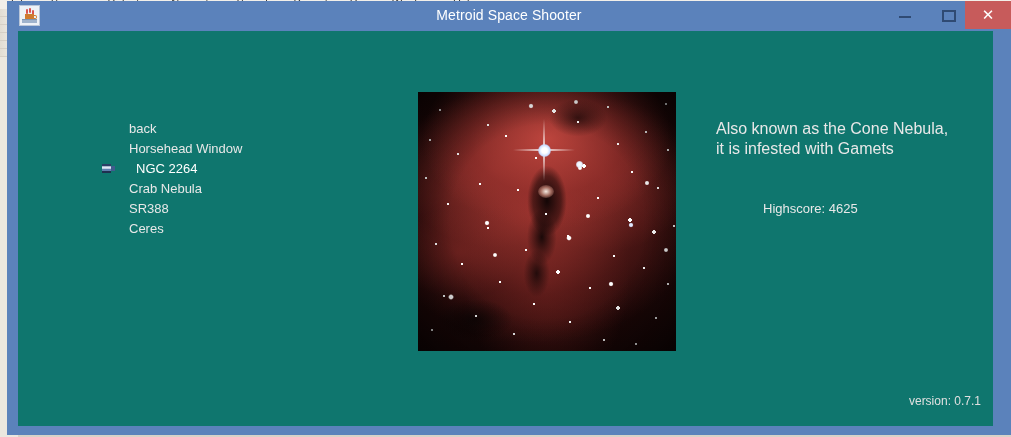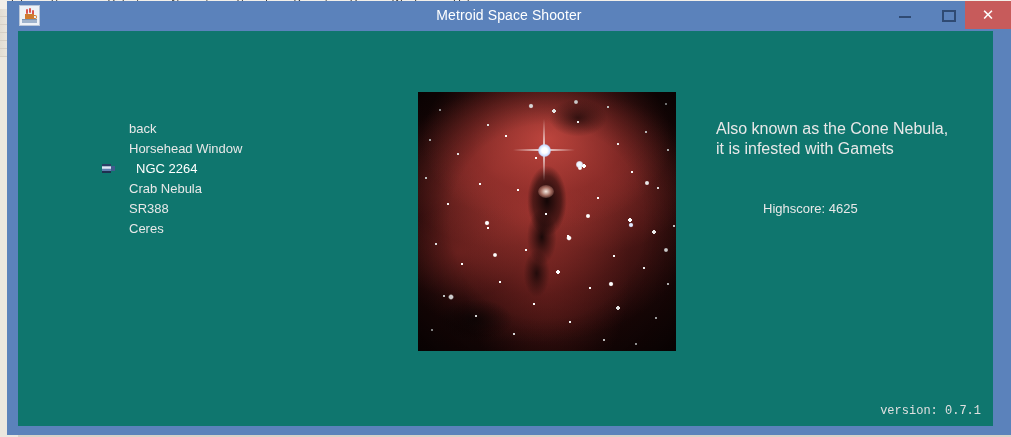--- a/index.html
+++ b/index.html
@@ -361,25 +361,24 @@
   #highscore-text {
     position: absolute;
     left: 698px; top: 170px;
     font-size: 13px;
     color: #e8e8e8;
     white-space: nowrap;
     margin-left: 47px;
   }
   #version-text {
     position: absolute;
-    right: 12px; bottom: 8px;
+    right: 12px; bottom: 18px;
     font-size: 12px;
     color: #e0e0e0;
     white-space: nowrap;
-    font-family: Liberation Mono, monospace;
   }
 </style>
 </head>
 <body>
 
 <div id="desktop">
   <div id="bg-menubar"><span class="bg-menu-item">File</span><span class="bg-menu-item">Source</span><span class="bg-menu-item">Refactor</span><span class="bg-menu-item">Navigate</span><span class="bg-menu-item">Search</span><span class="bg-menu-item">Project</span><span class="bg-menu-item">Run</span><span class="bg-menu-item">Window</span><span class="bg-menu-item">Help</span></div>
   <div id="bg-left-strip">
     <div class="strip-row"></div>
     <div class="strip-row"></div>

